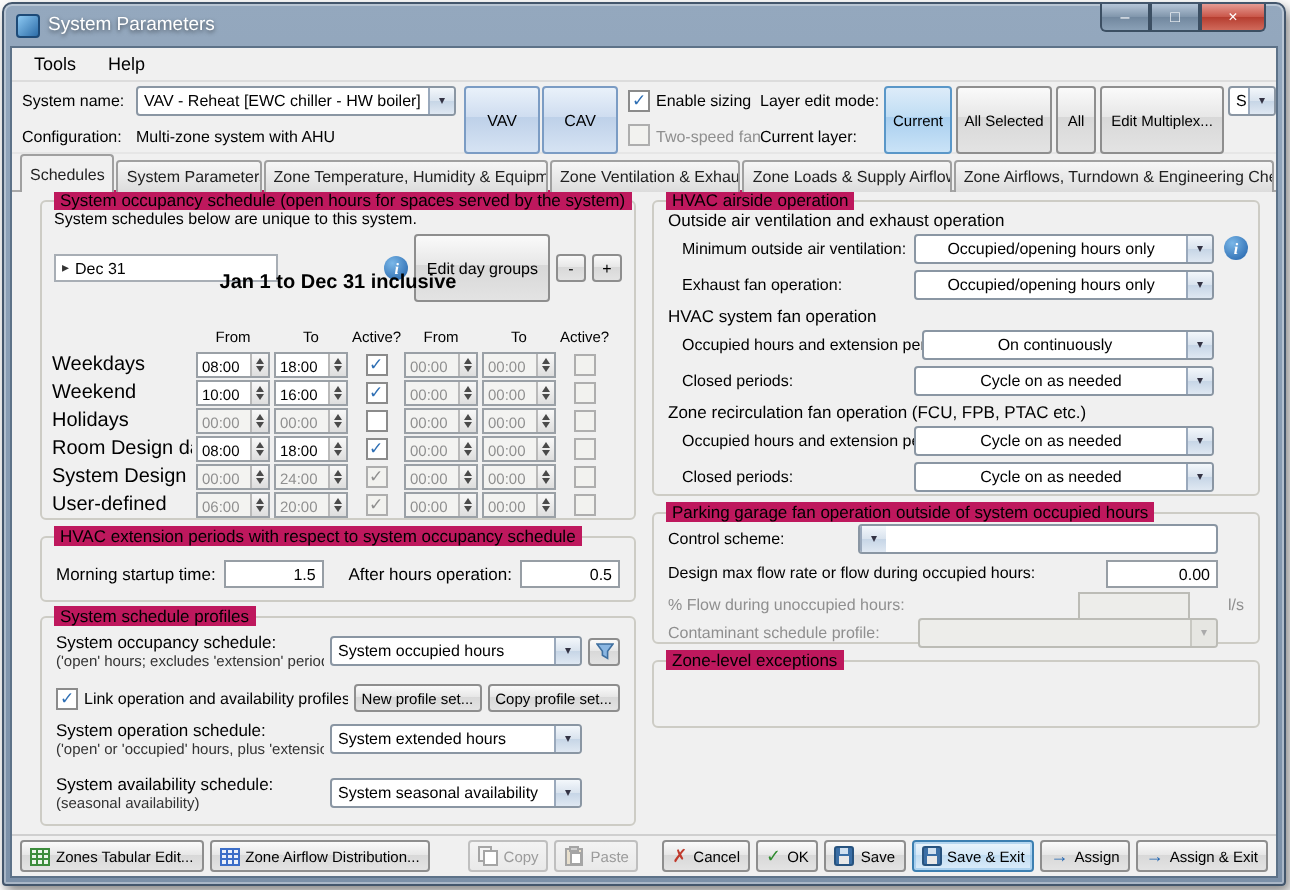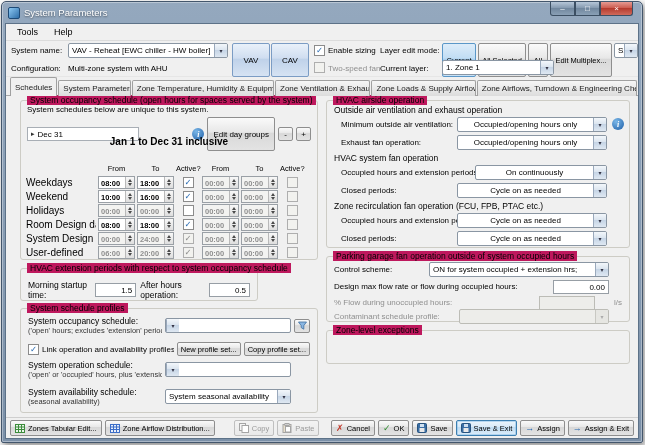--- a/index.html
+++ b/index.html
@@ -90,21 +90,21 @@
   .radio-line { display:flex; align-items:center; gap:4px; font-size:8.5px; }
   .range { flex:1; display:flex; align-items:center; justify-content:center; font-weight:bold; font-size:10px; }
 
   .sched-grid { position:absolute; left:5px; display:grid;
     grid-template-columns:70px 37px 37px 24px 37px 37px 24px; column-gap:2px; align-items:center; height:14px; }
   .sched-grid.header span { font-size:7.5px; text-align:center; }
   .rlabel { font-size:10px; white-space:nowrap; overflow:hidden; }
   .cbcell { justify-self:center; }
 
   .spin { display:inline-flex; width:37px; height:13px; border:1px solid #9aa0a6; background:#fff; align-items:stretch; }
-  .sv { flex:1; font-size:7.5px; padding:2px 0 0 2px; white-space:nowrap;font-weight:bold; }
+  .sv { flex:1; font-size:7.5px; padding:2px 0 0 2px; white-space:nowrap; }
   .sb { width:9px; flex:none; position:relative; border-left:1px solid #b9b9b9; background:linear-gradient(#f8f8f8,#dedede); }
   .sb::before,.sb::after { content:""; position:absolute; left:1.5px; border-left:2.5px solid transparent; border-right:2.5px solid transparent; }
   .sb::before { top:2px; border-bottom:3px solid #4a4a4a; }
   .sb::after { bottom:2px; border-top:3px solid #4a4a4a; }
   .spin.dim { background:#f3f3f1; }
   .spin.dim .sv { color:#8f8f8f; }
 
   .extrow { position:absolute; top:11px; left:7px; right:7px; display:flex; align-items:center; gap:4px; }
   .numbox { display:inline-block; height:14px; background:#fff; border:1px solid #979ea5; padding:2px 3px 0;
     text-align:right; font-size:8px; }
@@ -174,24 +174,20 @@
       <span class="combo" style="left:608px;top:2px;width:24px">
         <span class="combo-val">S1</span>
         <span class="combo-btn">▾</span>
       </span>
 
       <span class="hlbl" style="left:5px;top:23px">Configuration:</span>
       <span class="hlbl" style="left:62px;top:23px">Multi-zone system with AHU</span>
       <span class="cb dim" style="left:308px;top:21px"></span>
       <span class="hlbl gray" style="left:322px;top:23px">Two-speed fan</span>
       <span class="hlbl" style="left:374px;top:23px">Current layer:</span>
-      <span class="combo" style="left:436px;top:19px;width:112px">
-        <span class="combo-val">1. Zone 1</span>
-        <span class="combo-btn">▾</span>
-      </span>
     </div>
 
     <div class="tabs">
       <span class="tab active">Schedules</span>
       <span class="tab">System Parameters</span>
       <span class="tab">Zone Temperature, Humidity &amp; Equipment</span>
       <span class="tab">Zone Ventilation &amp; Exhaust</span>
       <span class="tab">Zone Loads &amp; Supply Airflows</span>
       <span class="tab">Zone Airflows, Turndown &amp; Engineering Checks</span>
     </div>
@@ -351,58 +347,60 @@
               <span class="sb"></span>
             </span>
           <span class="spin dim">
               <span class="sv">00:00</span>
               <span class="sb"></span>
             </span>
           <span class="cb cbcell dim"></span>
         </div>
       </div>
 
-      <div class="group" style="left:14px;top:172px;width:238px;height:33px">
+      <div class="group" style="left:14px;top:172px;width:298px;height:33px">
         <span class="gtitle">HVAC extension periods with respect to system occupancy schedule</span>
         <div class="extrow">
           <span style="font-size:8.5px">Morning startup time:</span>
           <span class="numbox" style="width:50px">1.5</span>
           <span style="font-size:8.5px;margin-left:auto">After hours operation:</span>
           <span class="numbox" style="width:50px">0.5</span>
         </div>
       </div>
 
       <div class="group" style="left:14px;top:212px;width:298px;height:105px">
         <span class="gtitle">System schedule profiles</span>
         <div class="prow" style="top:7px">
           <div class="lblstack">
             <span class="plbl">System occupancy schedule:</span>
             <span class="pnote">('open' hours; excludes 'extension' periods)</span>
           </div>
           <span class="combo" style="width:126px;flex:none">
+            <span class="combo-val">System occupied hours</span>
             <span class="combo-btn">▾</span>
           </span>
           <button class="btn sq" style="width:16px;height:14px">
             <svg width="9" height="9" viewBox="0 0 9 9">
                 <path d="M0.5 1h8L5.8 4.6v3.6L3.2 6.6V4.6Z" fill="#8ab6e2" stroke="#3f6f9f" stroke-width="0.8"></path>
               </svg>
           </button>
         </div>
         <div class="prow" style="top:33px">
           <span class="cb">✓</span>
           <span style="font-size:8px;flex:1;white-space:nowrap;overflow:hidden">Link operation and availability profiles</span>
           <button class="btn" style="font-size:7.5px;height:14px;padding:0 3px">New profile set...</button>
           <button class="btn" style="font-size:7.5px;height:14px;padding:0 3px">Copy profile set...</button>
         </div>
         <div class="prow" style="top:51px">
           <div class="lblstack">
             <span class="plbl">System operation schedule:</span>
             <span class="pnote">('open' or 'occupied' hours, plus 'extension' periods)</span>
           </div>
           <span class="combo" style="width:126px;flex:none;margin-right:19px">
+            <span class="combo-val">System extended hours</span>
             <span class="combo-btn">▾</span>
           </span>
         </div>
         <div class="prow" style="top:78px">
           <div class="lblstack">
             <span class="plbl">System availability schedule:</span>
             <span class="pnote">(seasonal availability)</span>
           </div>
           <span class="combo" style="width:126px;flex:none;margin-right:19px">
             <span class="combo-val">System seasonal availability</span>
@@ -425,21 +423,21 @@
         <div class="arow" style="top:34px">
           <span class="albl">Exhaust fan operation:</span>
           <span class="combo" style="width:150px">
             <span class="combo-val">Occupied/opening hours only</span>
             <span class="combo-btn">▾</span>
           </span>
         </div>
         <div class="sect" style="top:52px">HVAC system fan operation</div>
         <div class="arow" style="top:64px">
           <span class="albl">Occupied hours and extension periods:</span>
-          <span class="combo" style="width:132px">
+          <span class="combo" style="width:146px">
             <span class="combo-val">On continuously</span>
             <span class="combo-btn">▾</span>
           </span>
         </div>
         <div class="arow" style="top:82px">
           <span class="albl">Closed periods:</span>
           <span class="combo" style="width:150px">
             <span class="combo-val">Cycle on as needed</span>
             <span class="combo-btn">▾</span>
           </span>
@@ -459,21 +457,20 @@
             <span class="combo-btn">▾</span>
           </span>
         </div>
       </div>
 
       <div class="group" style="left:320px;top:160px;width:304px;height:66px">
         <span class="gtitle">Parking garage fan operation outside of system occupied hours</span>
         <div class="erow" style="top:5px">
           <span class="elbl">Control scheme:</span>
           <span class="combo" style="width:180px;flex:none">
-            <span class="combo-val">ON for system occupied + extension hrs;</span>
             <span class="combo-btn">▾</span>
           </span>
         </div>
         <div class="erow" style="top:22px">
           <span class="elbl">Design max flow rate or flow during occupied hours:</span>
           <span class="numbox" style="width:56px">0.00</span>
         </div>
         <div class="erow" style="top:38px;right:7px">
           <span class="elbl gray">% Flow during unoccupied hours:</span>
           <span class="numbox dis" style="width:56px"></span>

